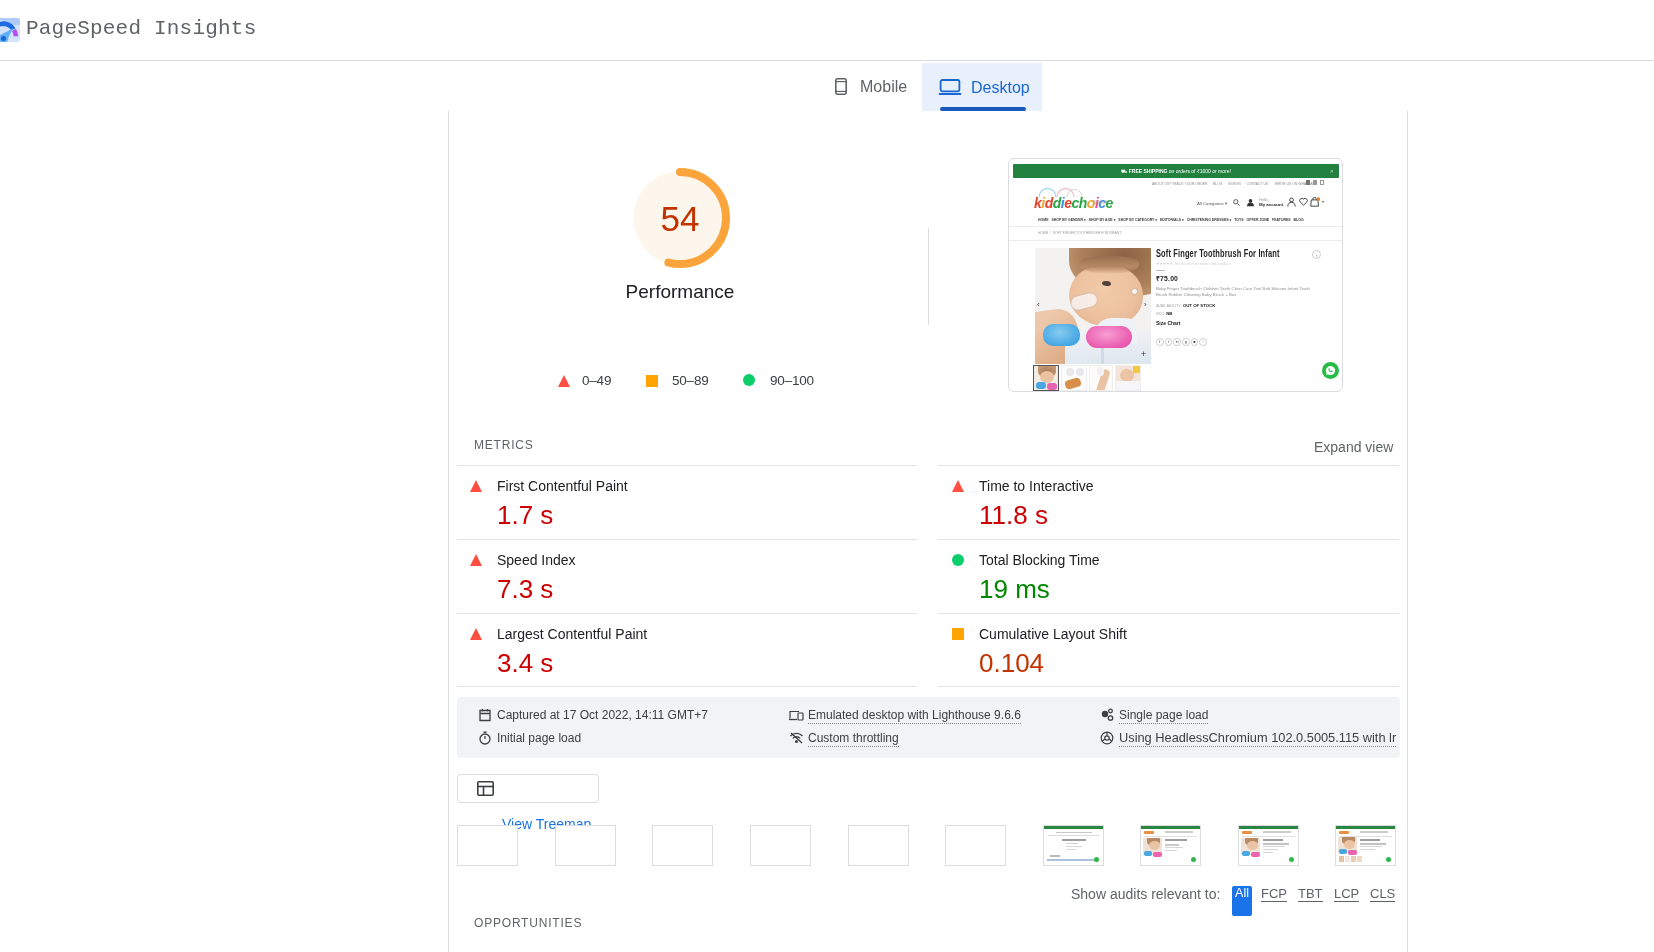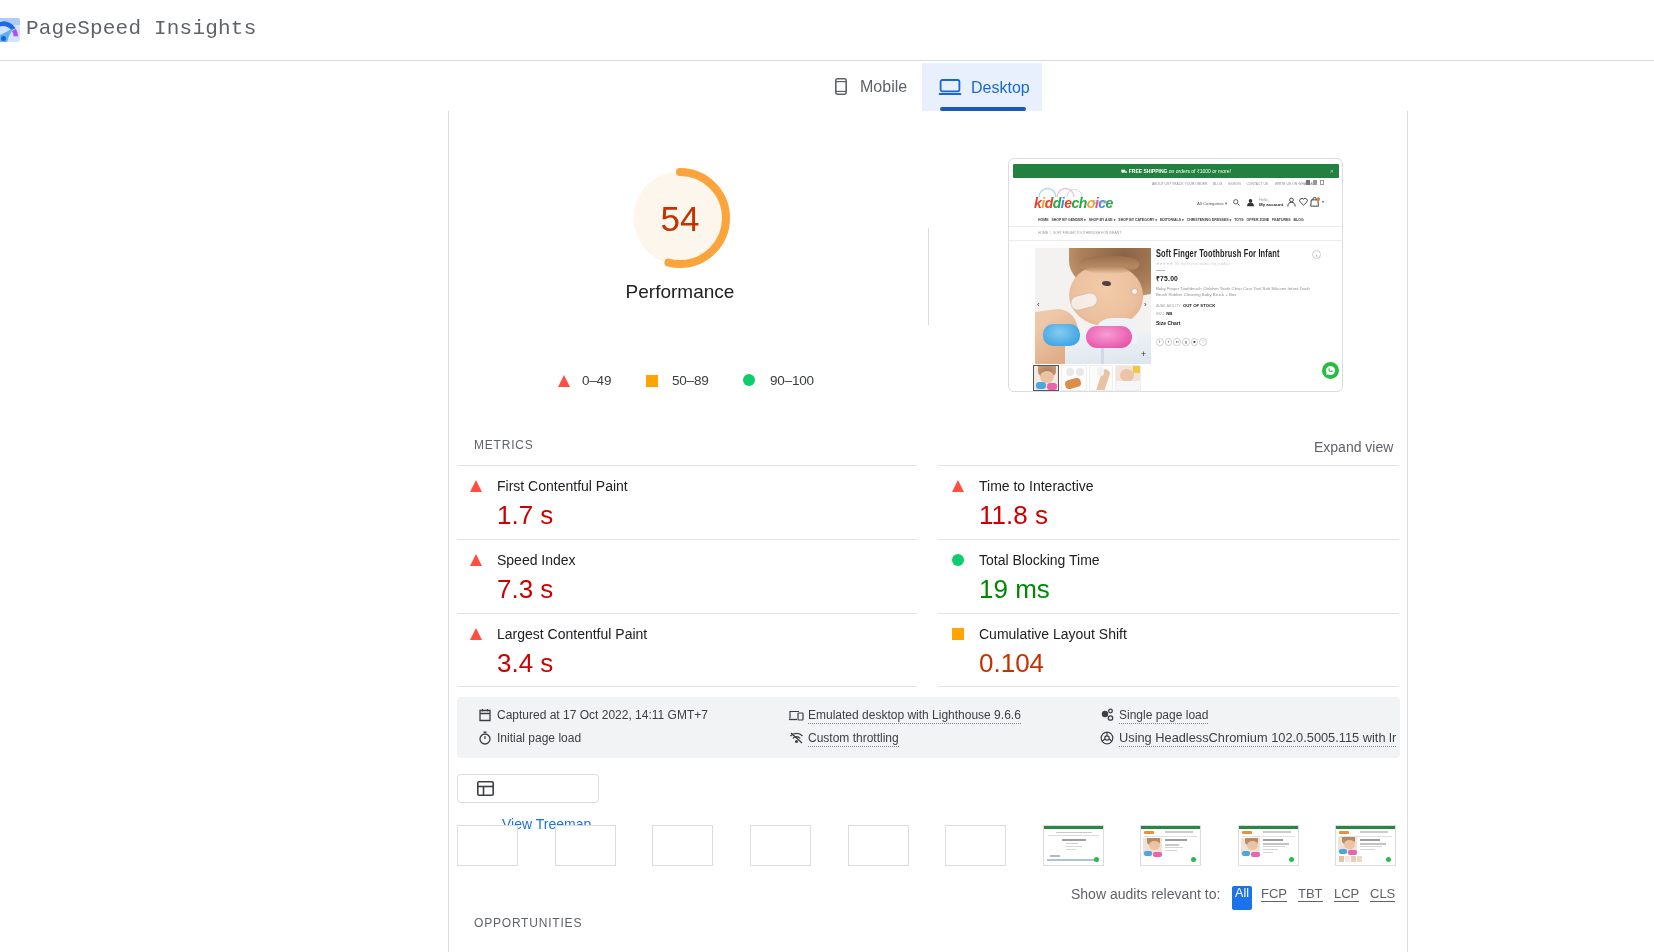--- a/index.html
+++ b/index.html
@@ -335,20 +335,20 @@
     <div class="abs" style="left:24px;top:20px;width:22px;height:1px;background:#d5d5d5;"></div>
     <div class="abs" style="left:24px;top:23px;width:15px;height:1px;background:#d5d5d5;"></div>
     <div class="abs" style="left:3px;top:30px;width:5px;height:6px;background:#e3c3a6;"></div>
     <div class="abs" style="left:9px;top:30px;width:5px;height:6px;background:#f1e7de;"></div>
     <div class="abs" style="left:15px;top:30px;width:5px;height:6px;background:#e8cbb2;"></div>
     <div class="abs" style="left:21px;top:30px;width:5px;height:6px;background:#efd9c4;"></div>
     <div class="abs" style="left:50px;top:31px;width:5px;height:5px;border-radius:50%;background:#2db84c;"></div>
   </div>
 
   <div class="abs" style="left:1071px;top:886px;font-size:14px;color:#5f6368;">Show audits relevant to:</div>
-  <div class="abs" style="left:1232px;top:886px;width:20px;height:24px;background:#1a73e8;border-radius:2px;color:#fff;font-size:12.5px;text-align:center;line-height:15px;">All</div>
+  <div class="abs" style="left:1232px;top:886px;width:20px;height:30px;background:#1a73e8;border-radius:2px;color:#fff;font-size:12.5px;text-align:center;line-height:15px;">All</div>
   <div class="abs pill" style="left:1261px;top:886px;">FCP</div>
   <div class="abs pill" style="left:1298px;top:886px;">TBT</div>
   <div class="abs pill" style="left:1334px;top:886px;">LCP</div>
   <div class="abs pill" style="left:1370px;top:886px;">CLS</div>
 
   <div class="abs sechead" style="left:457px;top:916px;">OPPORTUNITIES</div>
 </div>
 
 </body></html>

